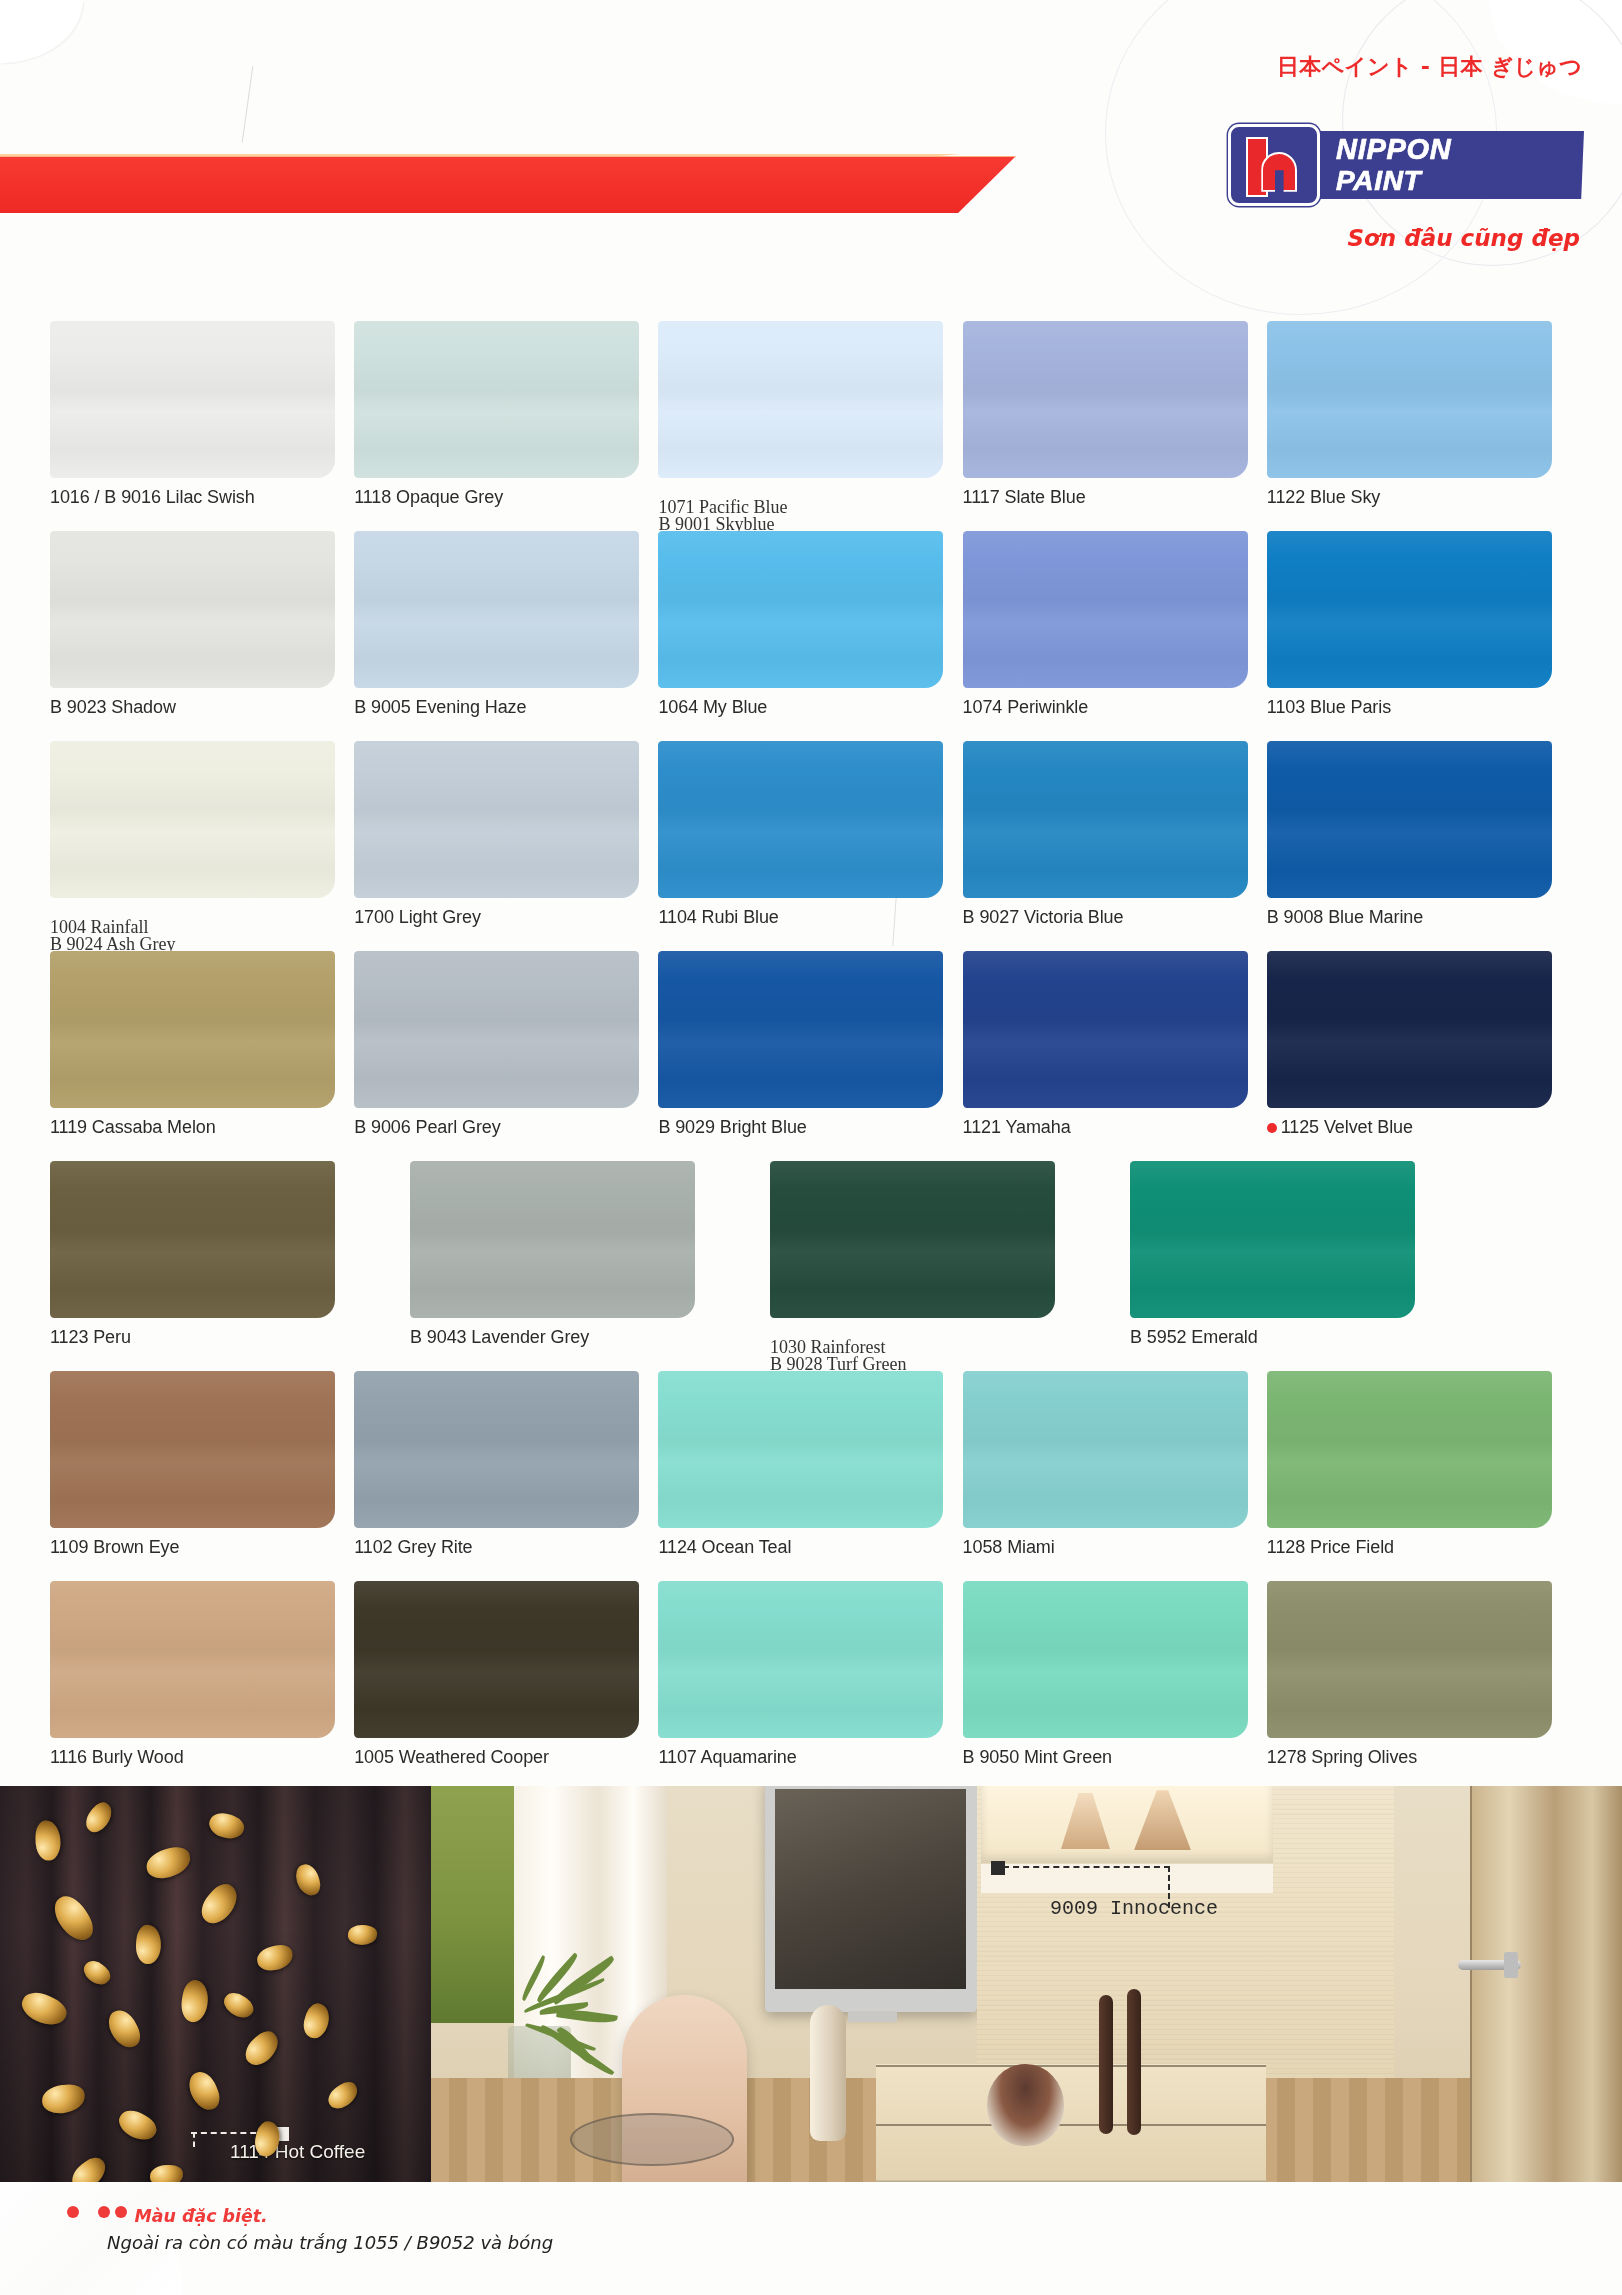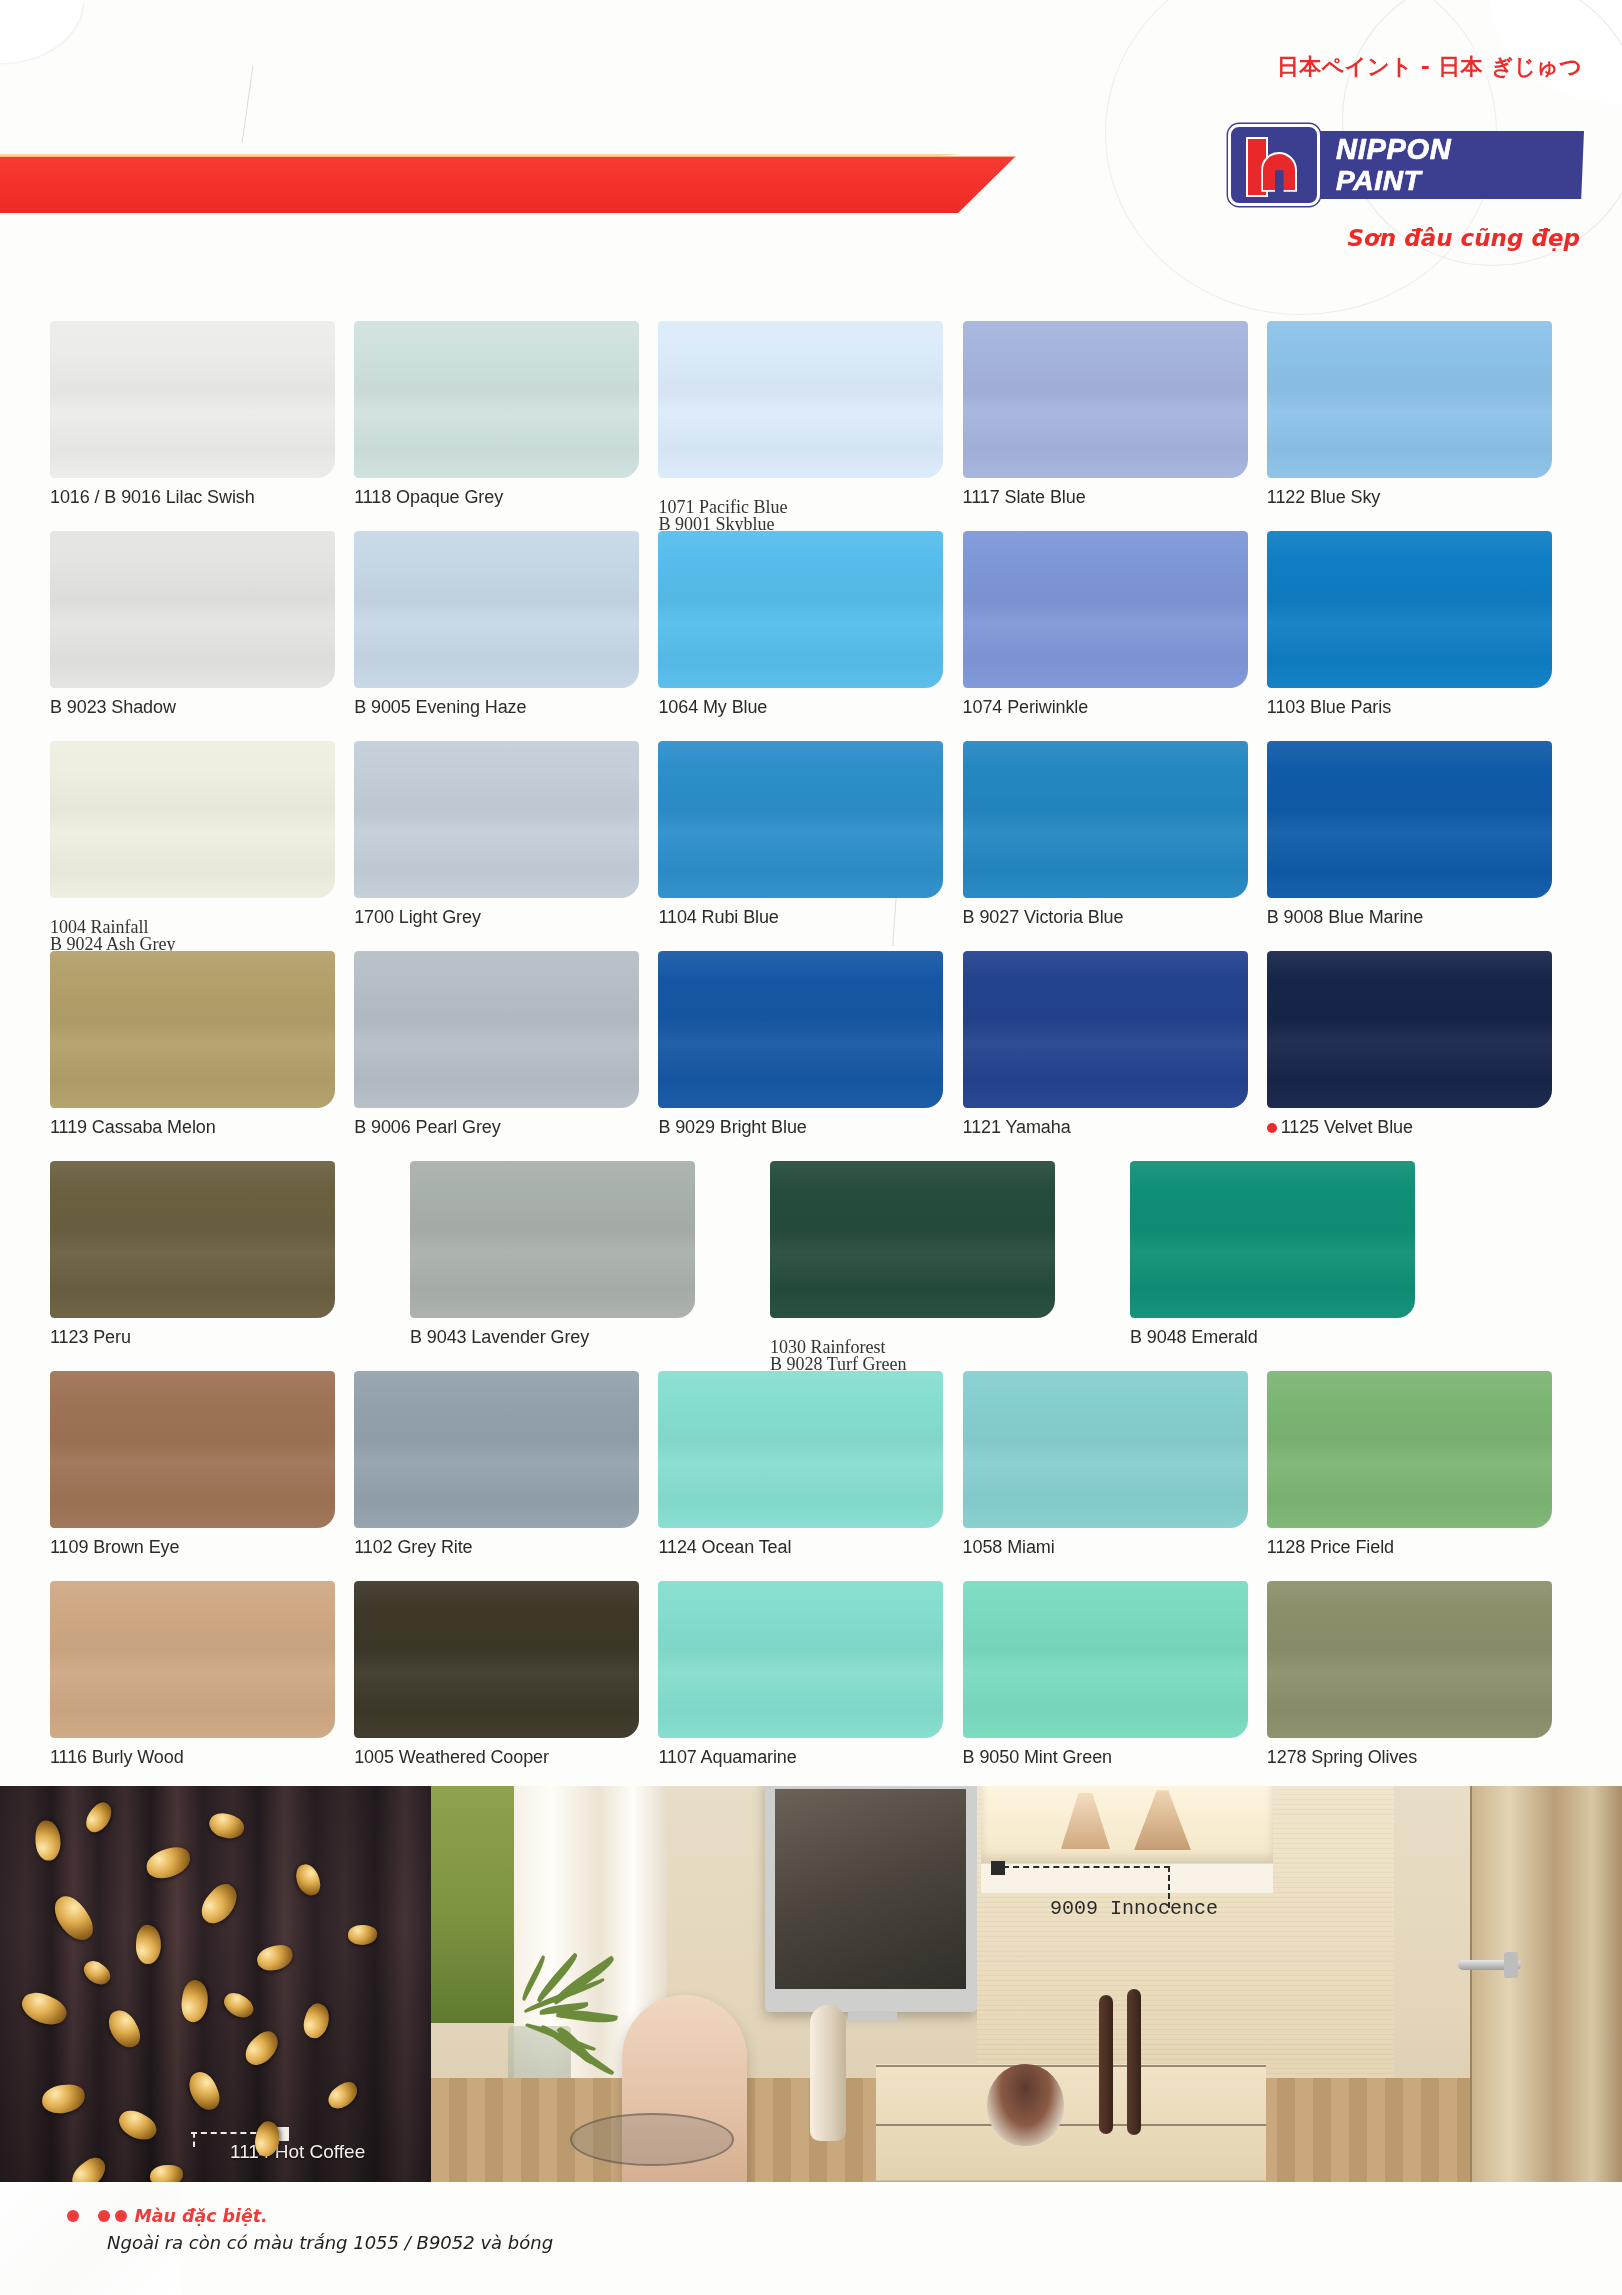--- a/index.html
+++ b/index.html
@@ -300,21 +300,21 @@
   .callout.light{border-top-color:#efece6;}
   .callout-v{position:absolute;border-left:2.1px dashed #2b2b2b;width:0;}
   .callout-v.light{border-left-color:#efece6;}
   .callout-sq{position:absolute;width:14px;height:14px;background:#2b2b2b;}
   .callout-sq.light{background:#f2efe9;}
 
   
   #footer{
     position:absolute;left:67px;top:2206px;
   }
-  .f-row1{display:flex;align-items:center;}
+  .f-row1{display:flex;}
   .f-dot{width:12px;height:12px;border-radius:50%;background:#ef3b3a;margin-right:4.9px;}
   .f-dot.gap{margin-left:14px;}
   .f-special{
     color:#ef3b3a;font-size:17.4px;font-style:italic;font-weight:bold;
     font-family:"DejaVu Sans", sans-serif;margin-left:2.8px;
   }
   .f-row2{
     margin-top:5.6px;margin-left:40px;
     color:#222;font-size:18px;font-style:italic;
     font-family:"DejaVu Sans", sans-serif;
@@ -500,21 +500,21 @@
         <div class="cell">
           <div class="chip" style="background: rgb(37, 76, 61);"></div>
           <div class="label two">
             <span>1030  Rainforest</span>
             <span>B 9028  Turf Green</span>
           </div>
         </div>
         <div class="cell">
           <div class="chip" style="background: rgb(15, 144, 118);"></div>
           <div class="label">
-            <span>B 9048 Emerald</span>
+            <span>B 5952 Emerald</span>
           </div>
         </div>
       </div>
       <div class="row">
         <div class="cell">
           <div class="chip" style="background: rgb(159, 115, 85);"></div>
           <div class="label">
             <span>1109 Brown Eye</span>
           </div>
         </div>

